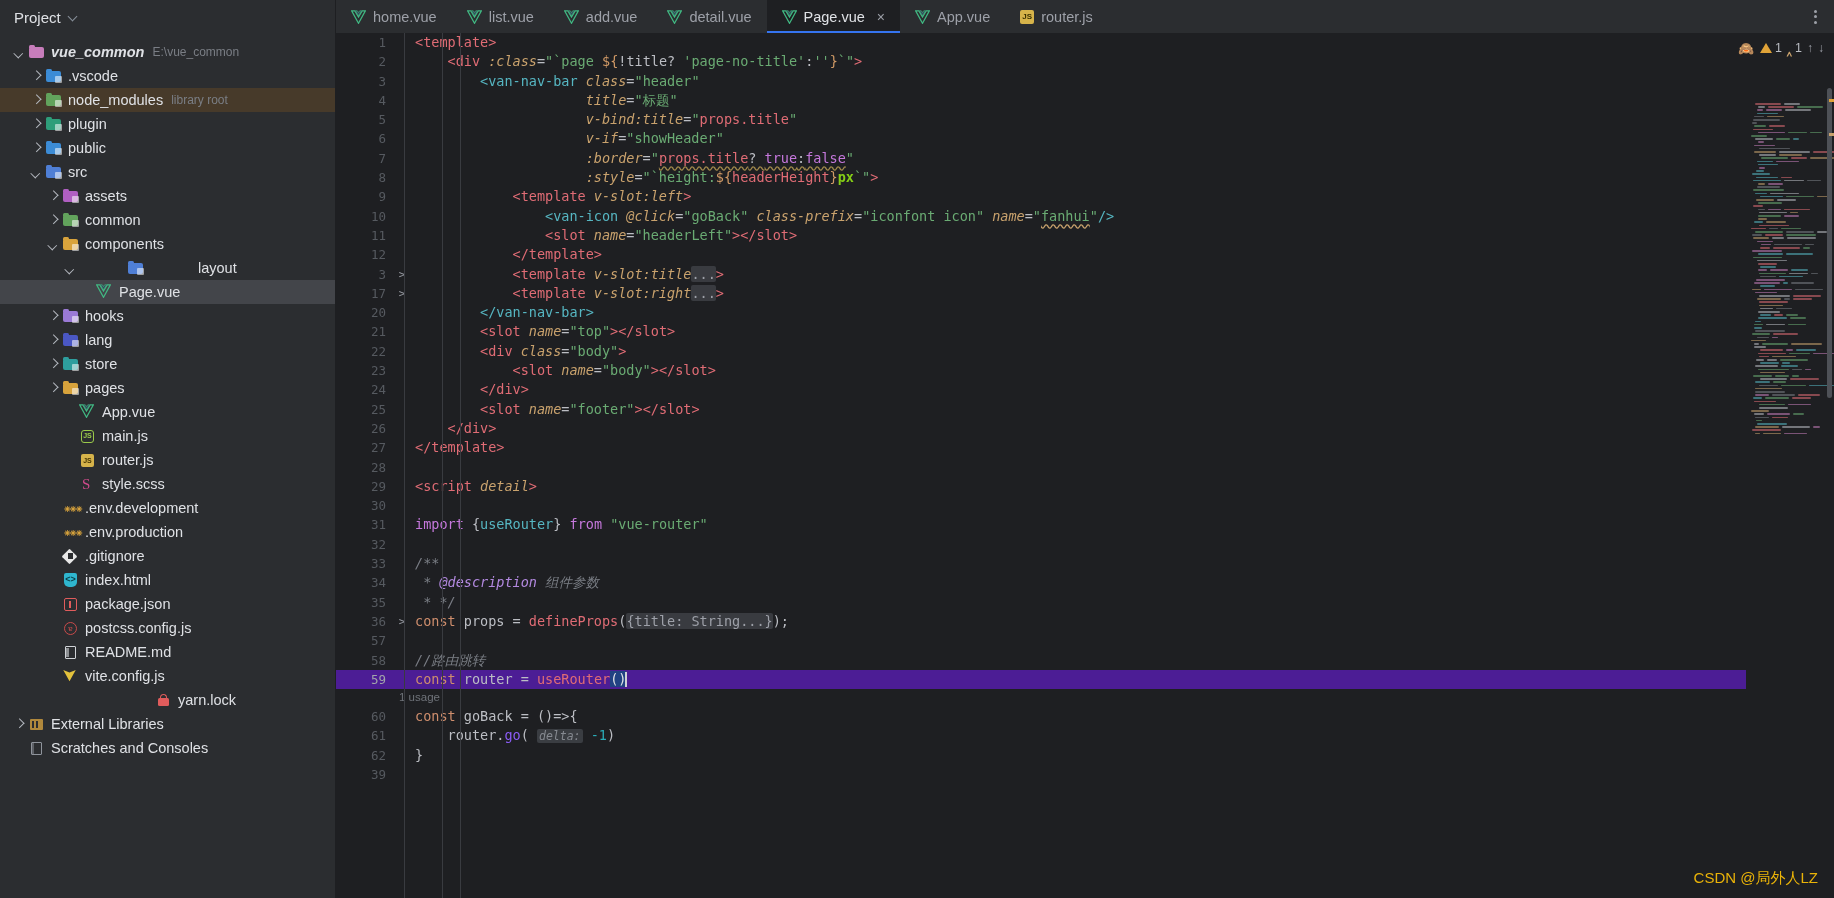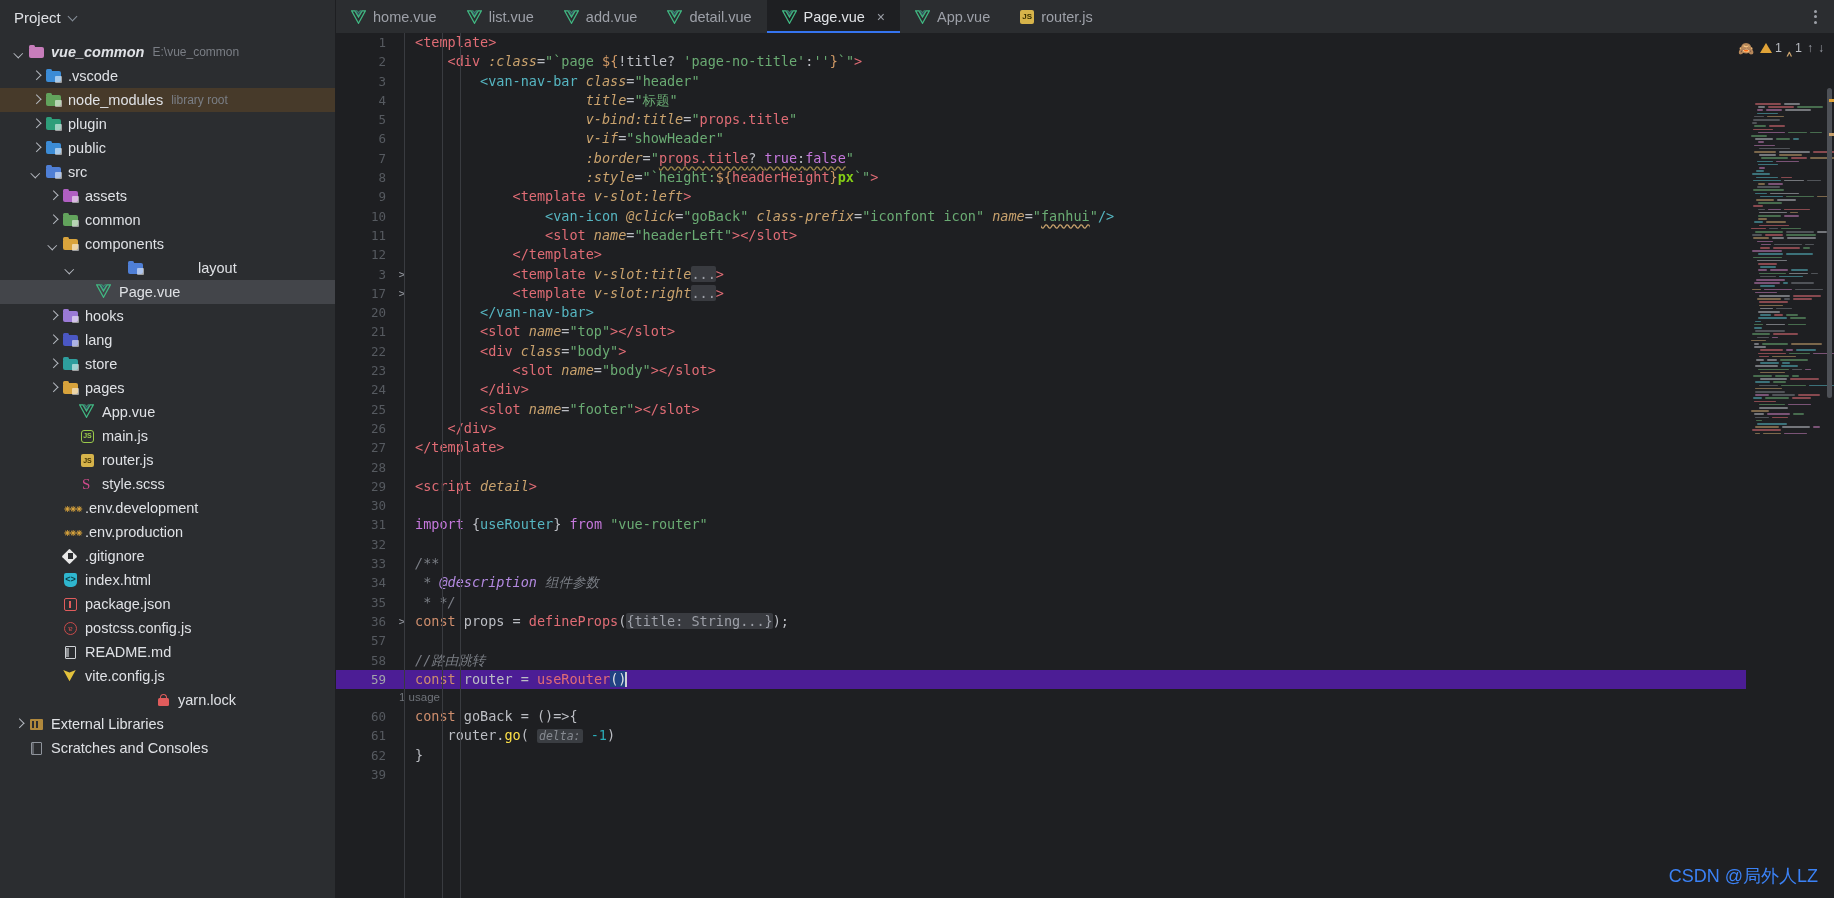--- a/index.html
+++ b/index.html
@@ -251,21 +251,21 @@
 
   
   .t-tag   { color: #e06c75; }
   .t-comp  { color: #56b6c2; }
   .t-attr  { color: #c9a26d; font-style: italic; }
   .t-str   { color: #6aab73; }
   .t-punc  { color: #bcbec4; }
   .t-kw    { color: #cf8e6d; }
   .t-kw2   { color: #c678dd; }
   .t-id    { color: #bcbec4; }
-  .t-fn    { color: #fde047; }
+  .t-fn    { color: #8b5cf6; }
   .t-red   { color: #e06c75; }
   .t-num   { color: #2aacb8; }
   .t-cmt   { color: #7a7e85; font-style: italic; }
   .t-doc   { color: #7a7e85; font-style: italic; }
   .t-doctag{ color: #b389e0; font-style: italic; }
   .t-esc   { color: #d19a66; }
   .t-green { color: #84cc16; font-weight: bold; }
   .t-teal  { color: #56b6c2; }
   .t-fold  {
     background: #393b40;
@@ -358,22 +358,22 @@
     right: 0;
     width: 5px;
     height: 3px;
   }
 
   
   .watermark {
     position: absolute;
     right: 16px;
     bottom: 10px;
-    color: #3b82f6;
-    font-size: 18px;
+    color: #eab308;
+    font-size: 15px;
     z-index: 9;
     font-family: "Liberation Sans", sans-serif;
   }
 </style>
 </head>
 <body>
 
 <div class="app">
 
   <div class="left-panel">

